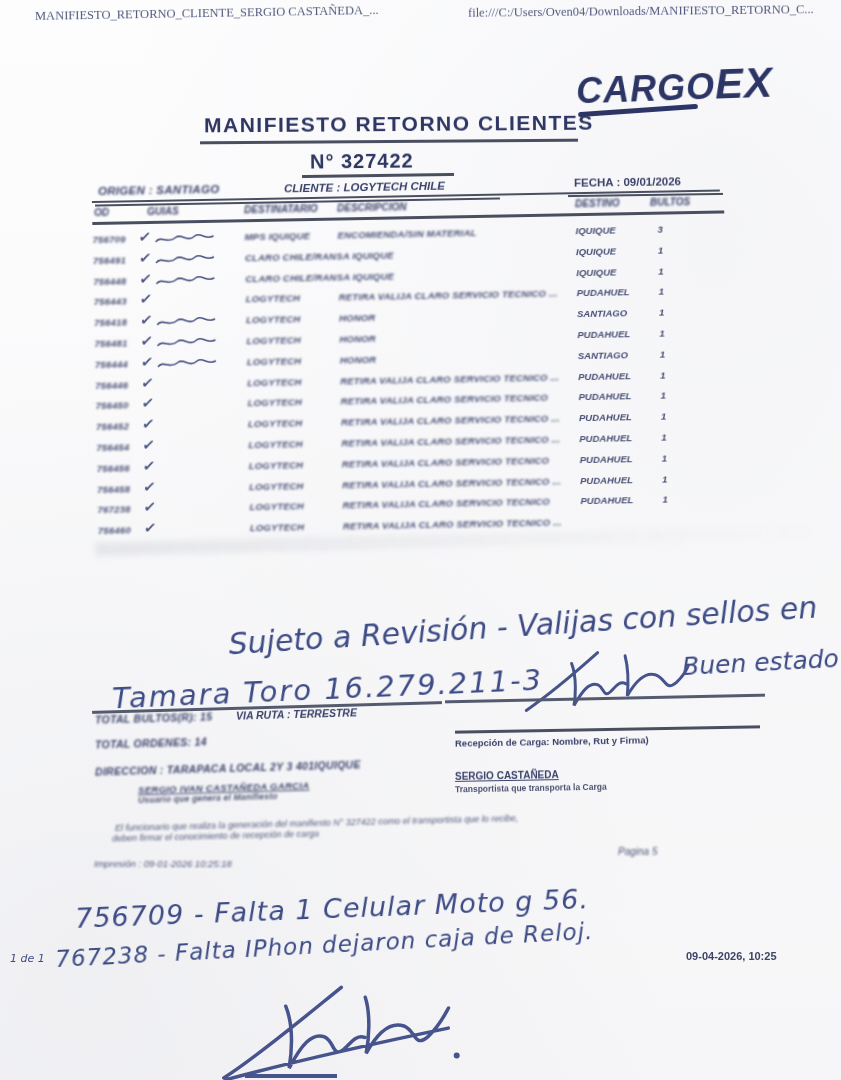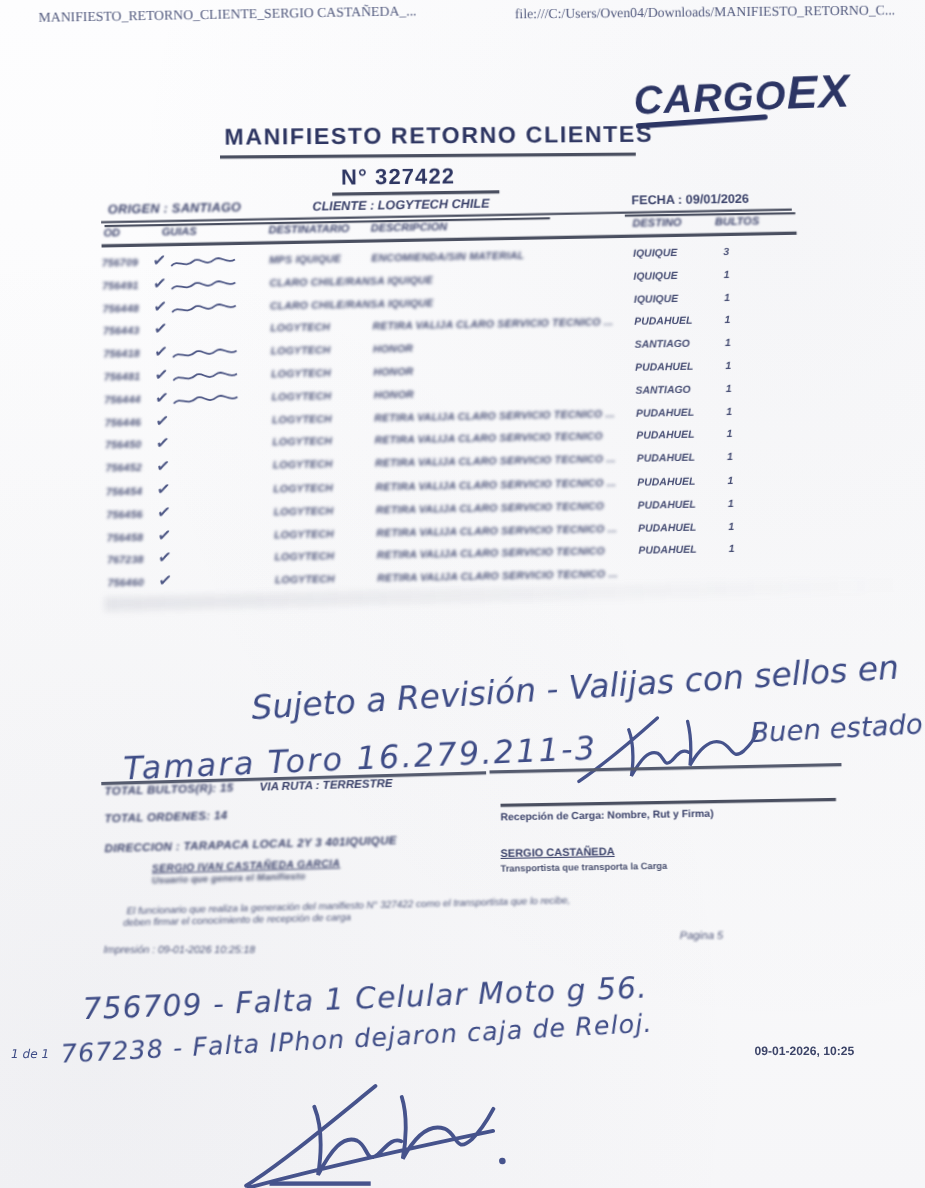--- a/index.html
+++ b/index.html
@@ -251,21 +251,21 @@
   <div class="abs tiny blur3" style="left:138px;top:793px;transform:rotate(-1.6deg);font-weight:bold;">Usuario que genera el Manifiesto</div>
 
   <div class="abs fineprint" style="left:115px;top:818px;transform:rotate(-1.4deg);">El funcionario que realiza la generación del manifiesto N° 327422 como el transportista que lo recibe,</div>
   <div class="abs fineprint" style="left:112px;top:831px;transform:rotate(-1.4deg);">deben firmar el conocimiento de recepción de carga</div>
   <div class="abs fineprint" style="left:94px;top:858px;font-size:9.5px;">Impresión : 09-01-2026 10:25:18</div>
   <div class="abs fineprint" style="left:618px;top:846px;font-size:10px;">Pagina 5</div>
 
   <div class="abs hand" style="left:75px;top:893px;font-size:27px;transform:rotate(-2.2deg);letter-spacing:1px;">756709 - Falta 1 Celular  Moto g 56.</div>
   <div class="abs hand" style="left:55px;top:932px;font-size:23px;transform:rotate(-3deg);letter-spacing:1px;">767238 - Falta IPhon dejaron caja de Reloj.</div>
   <div class="abs hand" style="left:10px;top:952px;font-size:11px;">1 de 1</div>
-  <div class="abs" style="left:686px;top:950px;font-size:11px;font-weight:bold;color:#3c4468;filter:blur(0.3px);">09-01-2026, 10:25</div>
+  <div class="abs" style="left:686px;top:950px;font-size:11px;font-weight:bold;color:#3c4468;filter:blur(0.3px);">09-04-2026, 10:25</div>
 
   <svg class="abs sig-svg" style="left:210px;top:980px;transform:rotate(-5deg);" width="250" height="100" viewBox="0 0 250 100">
     <path d="M10,88 C45,70 95,35 135,8 M78,22 C84,42 80,68 76,84 C90,62 102,50 114,56 C124,62 120,78 132,70 C140,64 146,56 154,60 M158,20 C162,38 158,62 154,76 C166,58 180,46 194,52 C206,58 202,76 218,64 C230,54 236,44 240,38 M12,90 C80,78 170,66 238,58" style="stroke-width:3.5"></path>
     <circle cx="244" cy="86" r="3" fill="#46538c" stroke="none"></circle>
   </svg>
   <div class="abs rule" style="left:245px;top:1074px;width:92px;height:4px;background:#46538c;filter:blur(0.6px);"></div>
 
 </div>
 
 </body></html>

